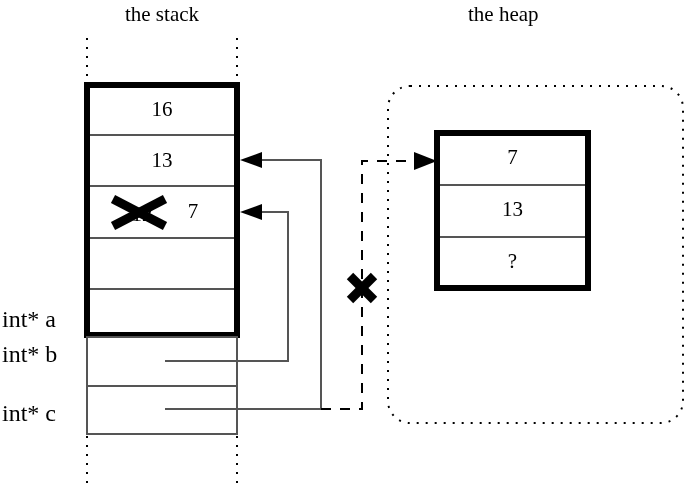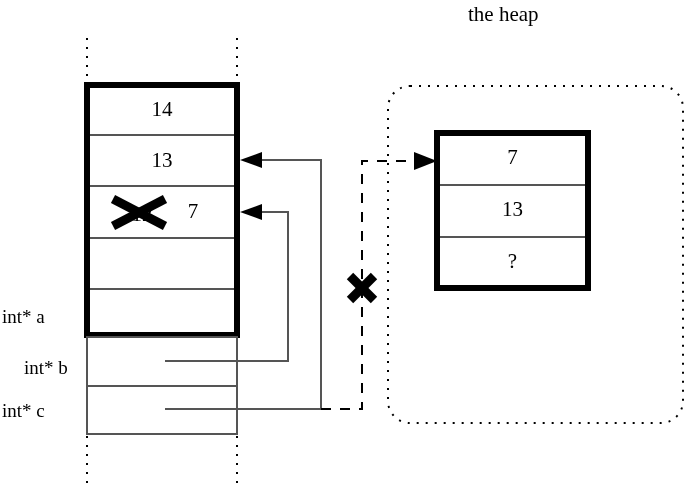--- a/index.html
+++ b/index.html
@@ -2,21 +2,21 @@
 <html><head>
 <meta charset="utf-8">
 <style>
   html,body{margin:0;padding:0;background:#ffffff;}
   body{width:692px;height:489px;position:relative;overflow:hidden;
        font-family:"Liberation Serif","DejaVu Serif",serif;color:#000;}
   .diagram{position:absolute;left:0;top:0;width:692px;height:489px;}
   .diagram svg{position:absolute;left:0;top:0;}
   .lbl{position:absolute;white-space:nowrap;line-height:1;}
   .heading{font-size:21px;}
-  .varlabel{font-size:19px;}
+  .varlabel{font-size:24px;}
   .cellval{font-size:21px;text-align:center;}
 </style>
 </head>
 <body>
 
 <div class="diagram">
 
   <svg width="692" height="489" viewBox="0 0 692 489">
 
     <g stroke="#000" stroke-width="2" stroke-dasharray="2,7" fill="none">
@@ -70,28 +70,29 @@
 
     <rect x="388" y="86" width="295" height="337" rx="22" ry="22" fill="none" stroke="#000" stroke-width="2" stroke-dasharray="2,7"></rect>
 
     <rect x="437" y="133" width="151" height="155" fill="none" stroke="#000" stroke-width="6"></rect>
     <g stroke="#555" stroke-width="2">
       <line x1="440" y1="185" x2="585" y2="185"></line>
       <line x1="440" y1="237" x2="585" y2="237"></line>
     </g>
   </svg>
 
+  <div class="lbl heading" style="left:112px;top:4px;width:100px;text-align:center;">the stack</div>
   <div class="lbl heading" style="left:468px;top:4px;width:100px;">the heap</div>
 
-  <div class="lbl cellval" style="left:87px;top:99px;width:150px;">14</div>
+  <div class="lbl cellval" style="left:87px;top:99px;width:150px;">16</div>
   <div class="lbl cellval" style="left:87px;top:150px;width:150px;">13</div>
   <div class="lbl cellval" style="left:114px;top:204px;width:56px;">12</div>
   <div class="lbl cellval" style="left:172px;top:201px;width:42px;">7</div>
 
   <div class="lbl varlabel" style="left:2px;top:307px;">int* a</div>
-  <div class="lbl varlabel" style="left:2px;top:358px;margin-left:22px;">int* b</div>
+  <div class="lbl varlabel" style="left:2px;top:342px;">int* b</div>
   <div class="lbl varlabel" style="left:2px;top:401px;">int* c</div>
 
   <div class="lbl cellval" style="left:437px;top:147px;width:151px;">7</div>
   <div class="lbl cellval" style="left:437px;top:199px;width:151px;">13</div>
   <div class="lbl cellval" style="left:437px;top:251px;width:151px;">?</div>
 
 </div>
 
 </body></html>

